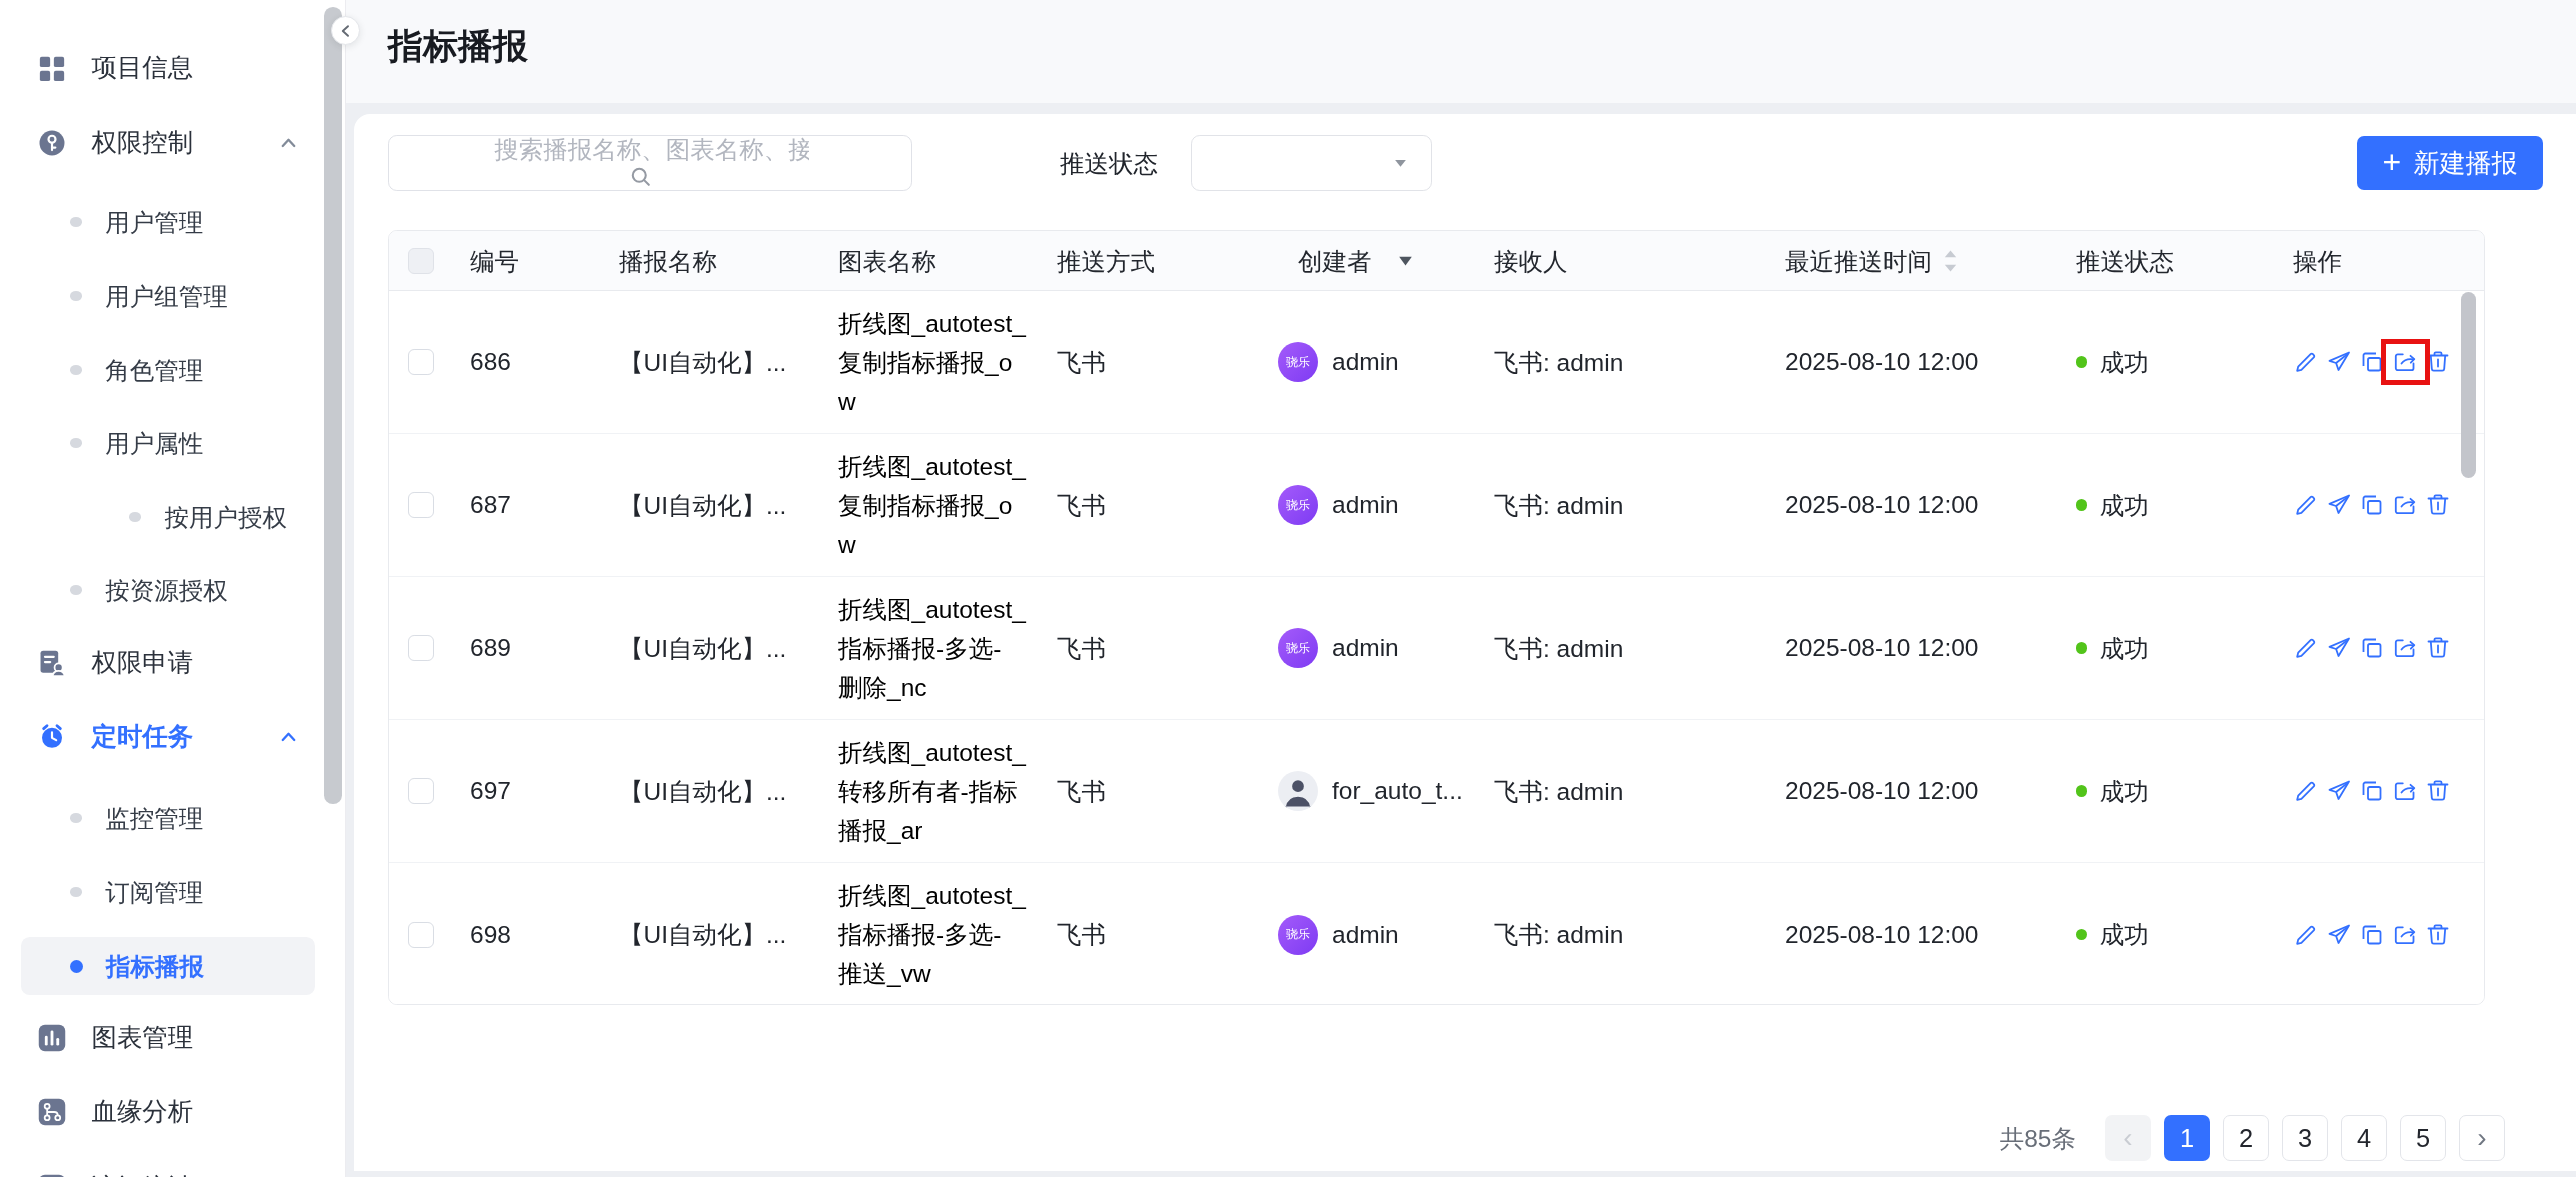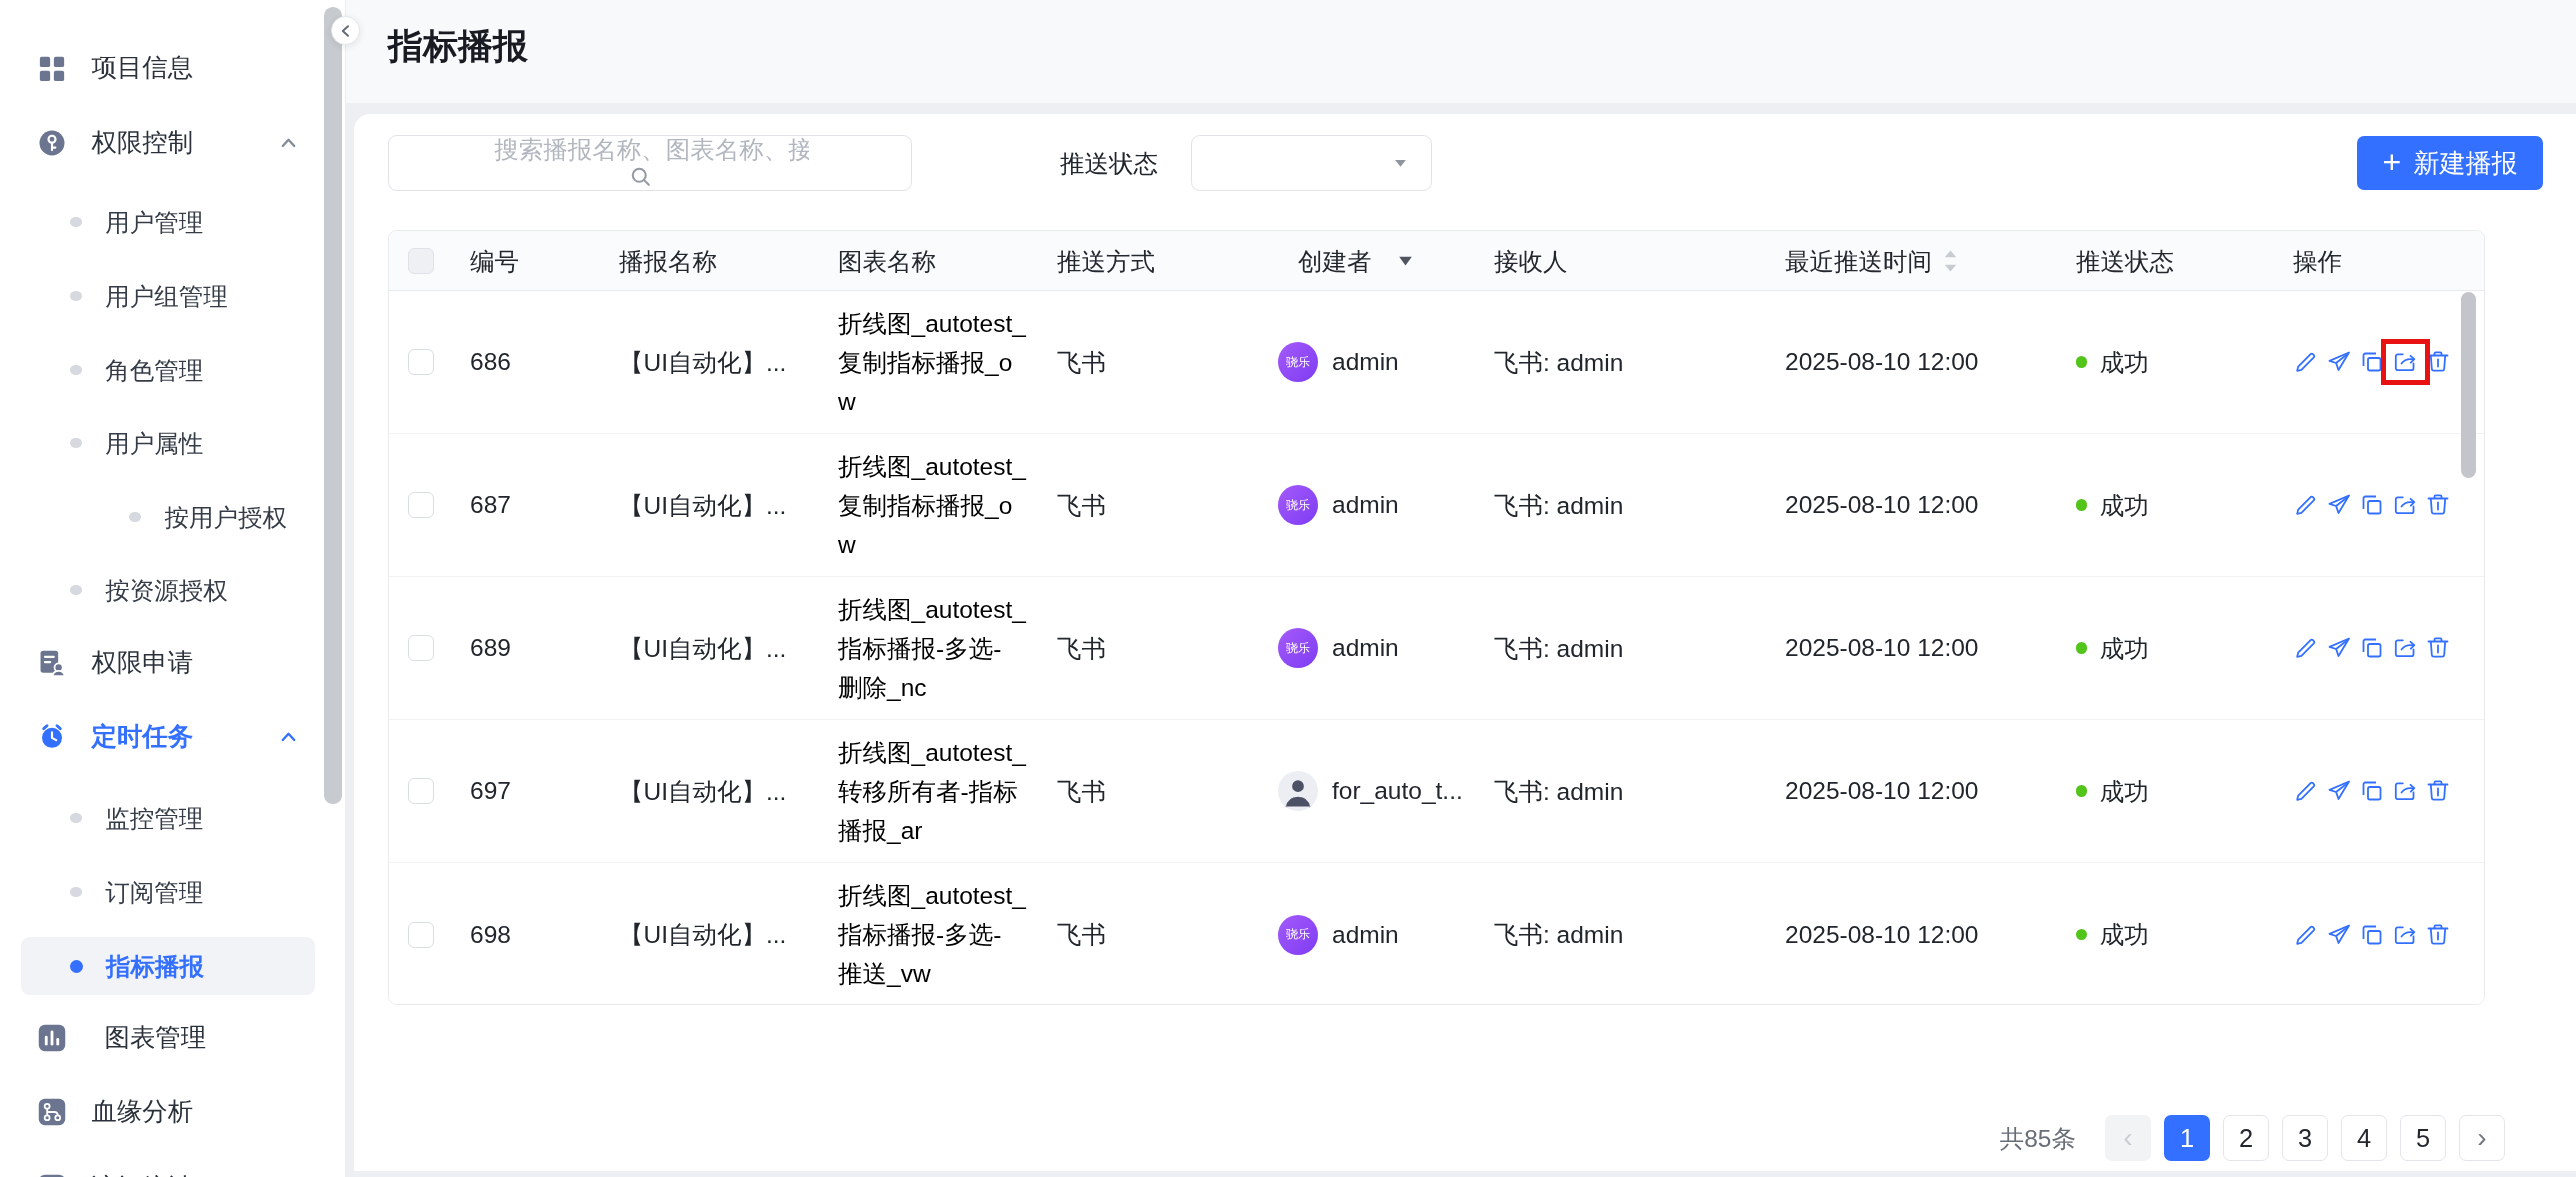--- a/index.html
+++ b/index.html
@@ -163,21 +163,21 @@
           <span class="sb-label">监控管理</span>
         </div>
         <div class="sb-item sub" style="top: 863px;">
           <span class="sb-bullet"></span>
           <span class="sb-label">订阅管理</span>
         </div>
         <div class="sb-item sub active" style="top: 937px;">
           <span class="sb-bullet"></span>
           <span class="sb-label">指标播报</span>
         </div>
-        <div class="sb-item top" style="top: 1009px; gap: 13px;">
+        <div class="sb-item top" style="top: 1009px;">
           <span class="sb-ic">
             <svg width="30" height="30" viewBox="0 0 34 34">
               <rect x="2" y="2" width="30" height="30" rx="7" fill="#6b7590"></rect>
               <line x1="10.5" y1="24" x2="10.5" y2="16" stroke="#fff" stroke-width="3.2" stroke-linecap="round"></line>
               <line x1="17" y1="24" x2="17" y2="10" stroke="#fff" stroke-width="3.2" stroke-linecap="round"></line>
               <line x1="23.5" y1="24" x2="23.5" y2="18.5" stroke="#fff" stroke-width="3.2" stroke-linecap="round"></line>
             </svg>
           </span>
           <span class="sb-label">图表管理</span>
         </div>

